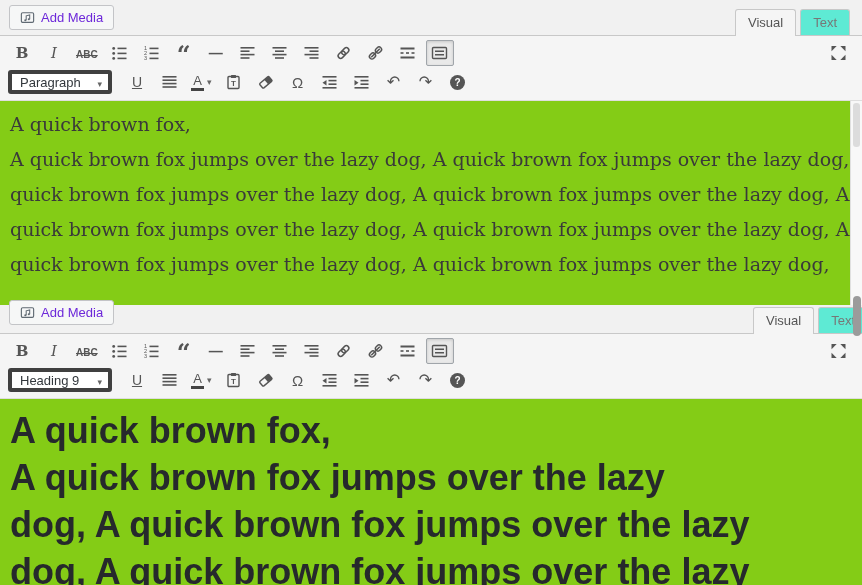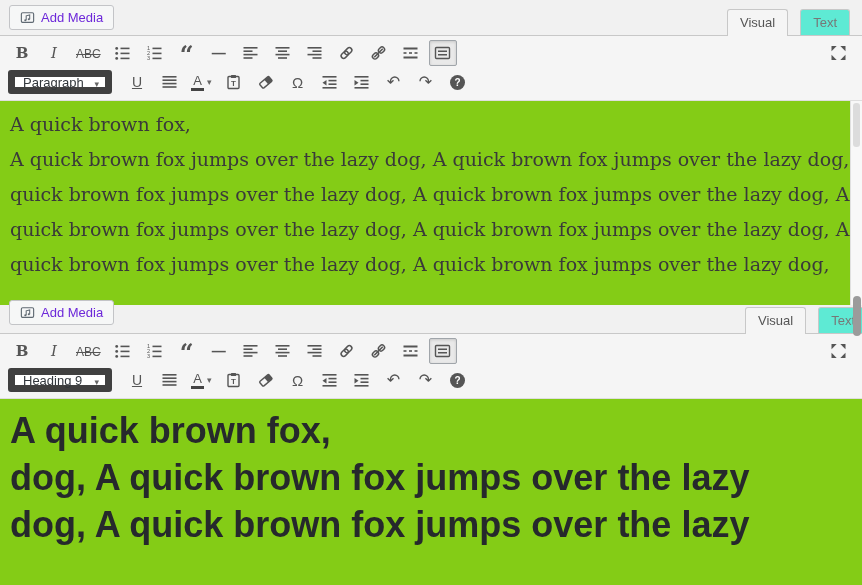--- a/index.html
+++ b/index.html
@@ -12,21 +12,21 @@
   #bar2{height:38px;}
   .add-media{
     position:absolute;left:9px;top:5px;display:inline-flex;align-items:center;gap:6px;
     padding:4px 10px;background:#f6f7f7;border:1px solid #c3c4c7;border-radius:3px;
     font-size:13px;color:#6d28d9;cursor:pointer;font-family:inherit;
   }
   .add-media .ic svg{width:15px;height:14px;display:block;}
   .caption{
     position:absolute;left:210px;top:8px;font-size:12.5px;font-weight:bold;color:#32373c;
   }
-  .tabs{position:absolute;bottom:-1px;display:flex;gap:12px;}
+  .tabs{position:absolute;bottom:-1px;display:flex;gap:4px;}
   #tabs1{right:12px;}
   #tabs2{right:-6px;}
   .tab{
     padding:5px 12px 6px;font-size:13px;border:1px solid #c8c8c8;border-bottom:none;
     border-radius:3px 3px 0 0;background:#5eead4;color:#777;cursor:pointer;font-family:inherit;
   }
   .tab.active{background:#f5f5f5;color:#555;position:relative;z-index:3;}
   
   .editor{position:relative;background:#fff;border-top:1px solid #c8c8c8;width:862px;box-sizing:border-box;}
   #editor1{height:260px;border-bottom:1px solid #d5d5d5;}
@@ -38,34 +38,34 @@
     display:inline-flex;align-items:center;justify-content:center;min-width:28px;height:26px;
     background:transparent;border:1px solid transparent;border-radius:2px;color:#555;
     cursor:pointer;padding:0 3px;font-family:inherit;
   }
   .tb-btn.active{background:#e9e9e9;border-color:#a0a5aa;box-shadow:inset 0 1px 3px rgba(0,0,0,.15);}
   .tb-btn svg{width:17px;height:16px;fill:#555;display:block;}
   .fullscreen-btn{position:absolute;right:2px;top:1px;}
   
   .g-b{font-family:"DejaVu Serif",serif;font-weight:bold;font-size:15px;color:#555;}
   .g-i{font-family:"DejaVu Serif",serif;font-style:italic;font-size:15px;color:#555;}
-  .g-abc{font-size:12px;font-weight:normal;text-decoration:line-through;color:#555;}
+  .g-abc{font-size:10px;font-weight:bold;text-decoration:line-through;color:#555;}
   .g-quote{font-family:"DejaVu Serif",serif;font-weight:bold;font-size:24px;line-height:10px;display:inline-block;transform:translateY(5px);}
   .g-hr{font-weight:bold;font-size:14px;}
   .g-u{font-size:14px;text-decoration:underline;}
   .g-a{display:inline-flex;flex-direction:column;align-items:center;font-size:13px;line-height:13px;color:#555;}
   .g-a-bar{width:13px;height:3px;background:#444;margin-top:1px;display:block;}
   .g-om{font-size:15px;}
   .g-arrow{font-size:16px;line-height:16px;}
   .g-help{display:inline-block;width:15px;height:15px;border-radius:50%;background:#555;color:#fff;
     font-size:10px;font-weight:bold;line-height:15px;text-align:center;}
   .caret{font-size:9px;color:#666;margin-left:3px;}
   .format-select{
     display:inline-flex;align-items:center;justify-content:space-between;
-    width:104px;height:24px;border:7px solid #404040;background:#fff;border-radius:3px;
+    width:104px;height:24px;border:4px solid #404040;background:#fff;border-radius:3px;
     padding:0 6px 0 8px;font-size:13px;color:#32373c;margin-right:7px;cursor:pointer;box-sizing:border-box;
   }
   
   .content{position:relative;overflow:hidden;background:#84cc16;cursor:text;}
   #content1{height:198px;padding:6px 20px 0 10px;}
   #content2{height:190px;padding:8px 10px 0 10px;}
   .p-line{
     margin:0;font-family:"DejaVu Serif",serif;font-size:19px;line-height:35px;
     color:#3a3a3a;white-space:nowrap;
   }
@@ -533,18 +533,19 @@
             <span class="ic"><span class="g-arrow">↷</span></span>
           </button>
           <button class="tb-btn">
             <span class="ic"><span class="g-help">?</span></span>
           </button>
         </span>
     </div>
   </div>
   <div class="content" id="content2">
       <p class="h2-line">A quick brown fox,</p>
+      <p class="h2-line">A quick brown fox jumps over the lazy</p>
       <p class="h2-line">dog, A quick brown fox jumps over the lazy</p>
       <p class="h2-line">dog, A quick brown fox jumps over the lazy</p>
     </div>
 </div>
 
 <div class="win-thumb"></div>
 
 </body></html>

